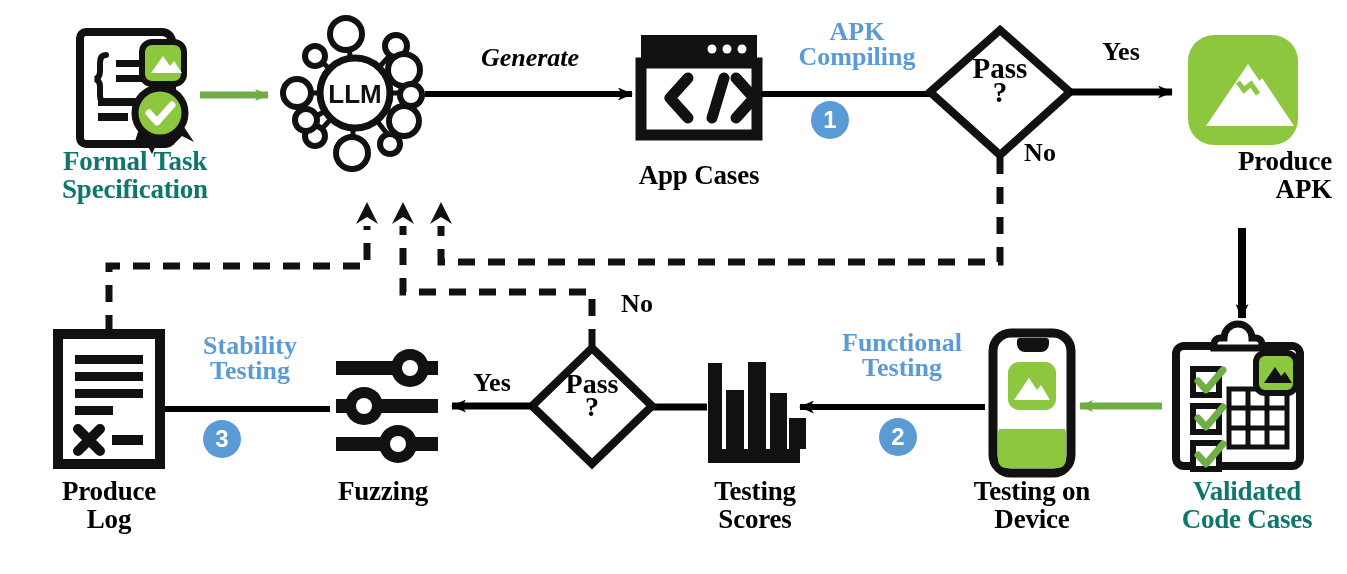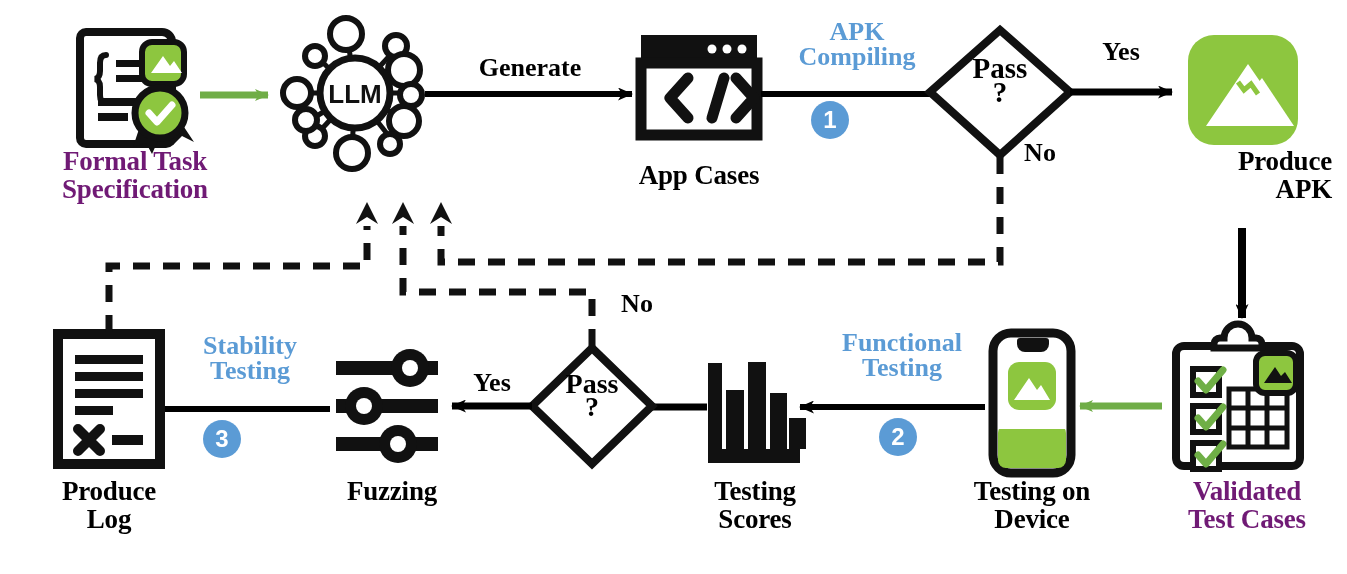--- a/index.html
+++ b/index.html
@@ -4,21 +4,21 @@
 <style>
   html,body{margin:0;padding:0;background:#ffffff;}
   body{width:1347px;height:574px;overflow:hidden;
        font-family:"Liberation Serif",serif;}
   #stage{position:relative;width:1347px;height:574px;background:#fff;}
   svg#canvas{position:absolute;left:0;top:0;width:1347px;height:574px;}
 
   .lbl{position:absolute;text-align:center;font-weight:bold;
        font-family:"Liberation Serif",serif;line-height:1.02;
        color:#000;white-space:pre-line;}
-  .lbl.green{color:#701a75;}
+  .lbl.green{color:#0f766e;}
   .lbl.blue{color:#5B9BD5;}
   .nodelabel{font-size:27px;letter-spacing:-0.2px;}
   .edgelabel{font-size:26px;}
   .steplabel{font-size:26px;line-height:0.98;}
   .badge{position:absolute;width:38px;height:38px;border-radius:50%;
          background:#5B9BD5;color:#fff;font-size:24px;font-weight:bold;
          display:flex;align-items:center;justify-content:center;
          font-family:"Liberation Sans",sans-serif;}
 </style>
 </head>
@@ -233,40 +233,40 @@
 <div class="lbl nodelabel green" style="left:10px;top:148px;width:250px;">Formal Task
 Specification</div>
 
 
 <div class="lbl nodelabel" style="left:599px;top:162px;width:200px;">App Cases</div>
 
 <div class="lbl nodelabel" style="left:1152px;top:148px;width:180px;text-align:right;">Produce
 APK</div>
 
 <div class="lbl nodelabel green" style="left:1152px;top:478px;width:190px;">Validated
-Test Cases</div>
+Code Cases</div>
 
 <div class="lbl nodelabel" style="left:942px;top:478px;width:180px;">Testing on
 Device</div>
 
 <div class="lbl nodelabel" style="left:670px;top:478px;width:170px;">Testing
 Scores</div>
 
-<div class="lbl nodelabel" style="left:312px;top:478px;width:160px;">Fuzzing</div>
+<div class="lbl nodelabel" style="left:303px;top:478px;width:160px;">Fuzzing</div>
 
 <div class="lbl nodelabel" style="left:29px;top:478px;width:160px;">Produce
 Log</div>
 
 <div class="lbl" style="left:945px;top:57px;width:110px;font-size:29px;line-height:0.82;">Pass
 ?</div>
 
 <div class="lbl" style="left:540px;top:373px;width:104px;font-size:28px;line-height:0.82;">Pass
 ?</div>
 
-<div class="lbl edgelabel" style="left:440px;top:55px;width:180px;">Generate</div>
+<div class="lbl edgelabel" style="left:440px;top:45px;width:180px;font-style:italic;">Generate</div>
 
 <div class="lbl steplabel blue" style="left:772px;top:19px;width:170px;">APK
 Compiling</div>
 
 <div class="lbl edgelabel" style="left:1076px;top:39px;width:90px;">Yes</div>
 
 <div class="lbl edgelabel" style="left:1005px;top:140px;width:70px;">No</div>
 
 <div class="lbl steplabel blue" style="left:812px;top:330px;width:180px;">Functional
 Testing</div>

